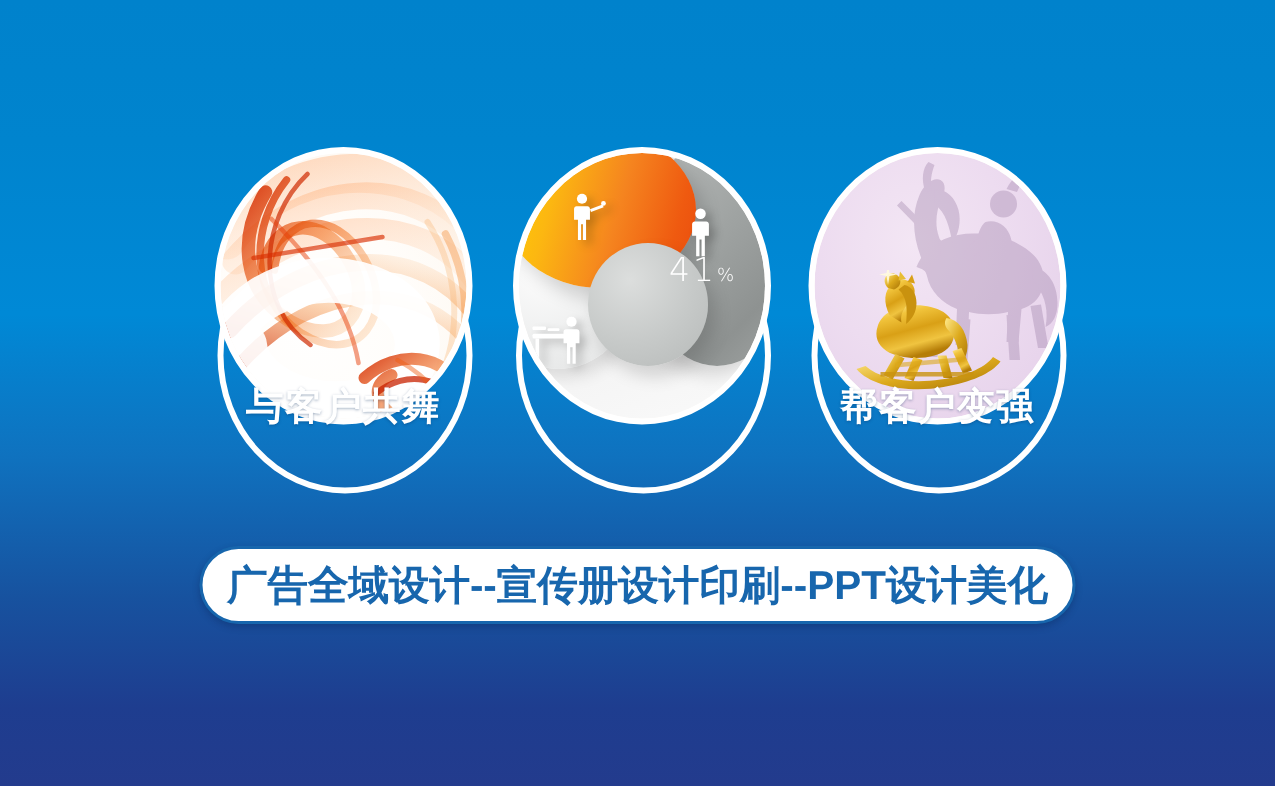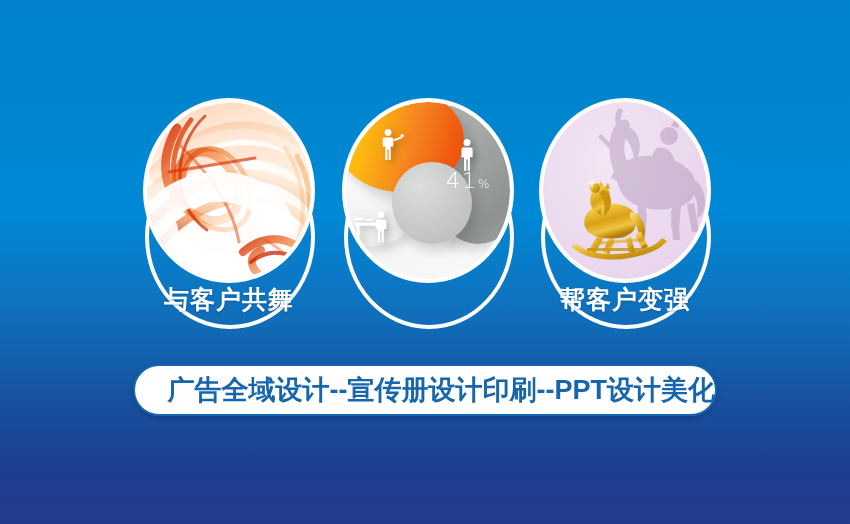--- a/index.html
+++ b/index.html
@@ -73,37 +73,36 @@
     left:0; right:0;
     top:177px;
     text-align:center;
     color:#ffffff;
     font-size:25px;
     font-weight:bold;
     letter-spacing:1px;
     line-height:1;
     text-shadow:0 1px 2px rgba(0,40,90,.35);
     white-space:nowrap;
-    margin-top:28px;
   }
 
   
   .banner{
     position:absolute;
     left:133px;
     top:364px;
     width:584px;
     height:52px;
     background:#ffffff;
     border-radius:26px;
     border:2px solid #1766ad;
     box-shadow:0 2px 5px rgba(0,20,60,.25);
     display:flex;
     align-items:center;
-    justify-content:flex-end;
+    justify-content:center;
   }
   .banner-text{
     color:#1766ad;
     font-size:27px;
     font-weight:bold;
     letter-spacing:0px;
     white-space:nowrap;
     line-height:1;
   }
 

